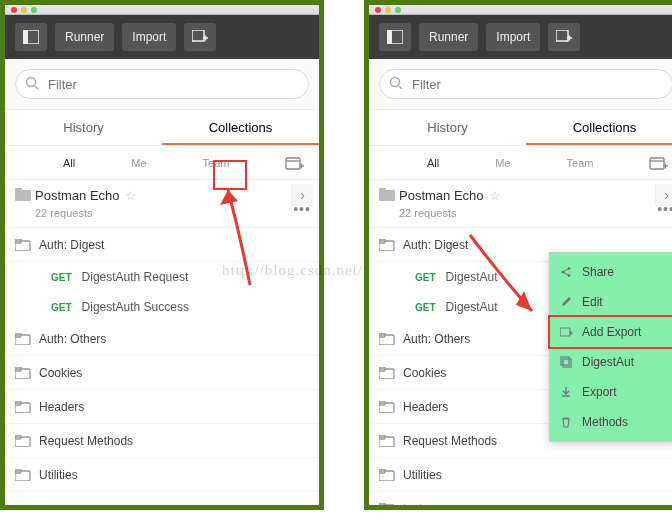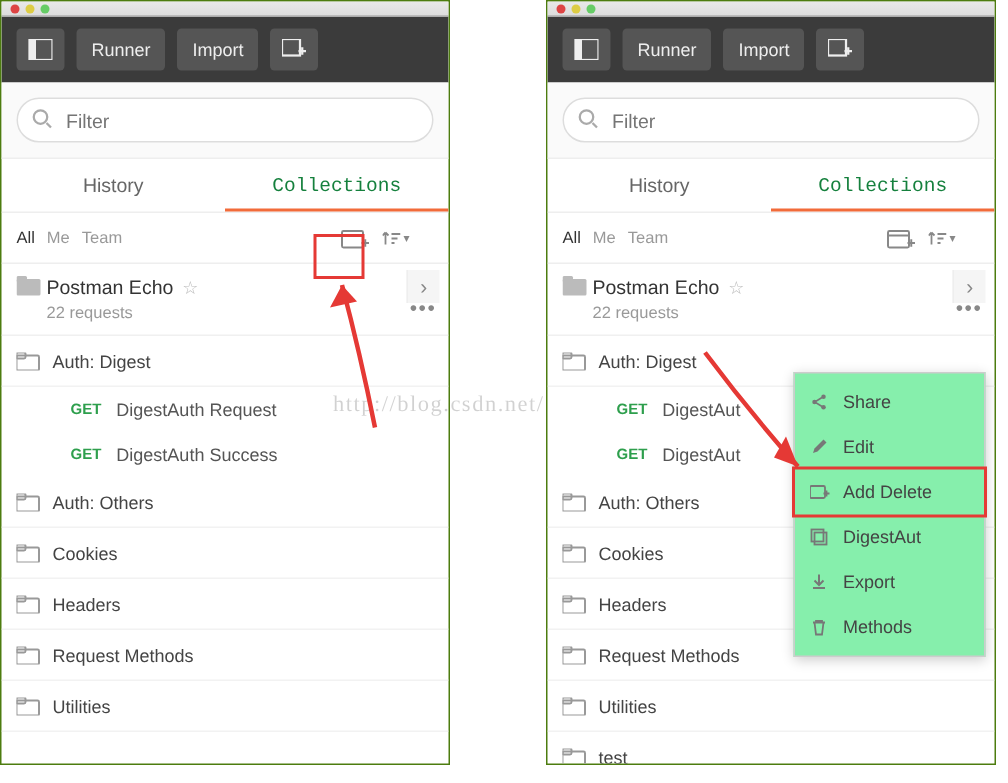--- a/index.html
+++ b/index.html
@@ -1,34 +1,34 @@
 <!DOCTYPE html>
 <html><head>
 <meta charset="utf-8">
 <style>
 * { box-sizing: border-box; margin: 0; padding: 0; font-family: -apple-system, "Helvetica Neue", Arial, sans-serif; }
 body { width: 672px; height: 522px; background: #fff; position: relative; }
-.panel { position: absolute; top: 0; width: 300px; height: 510px; background: #fff; border: 1px solid #4d7c0f; overflow: hidden; }
+.panel { position: absolute; top: 0; width: 324px; height: 510px; background: #fff; border: 5px solid #4d7c0f; overflow: hidden; }
 .panel-left { left: 0; }
 .panel-right { left: 364px; }
 .titlebar { height: 10px; background: linear-gradient(#e9e9e9,#ddd); border-bottom: 1px solid #bbb; position: relative; }
 .dot { position:absolute; top:2px; width:6px; height:6px; border-radius:50%; background:#aaa; }
 .header { background: #3b3b3b; height: 44px; display: flex; align-items: center; padding: 0 10px; gap: 8px; }
 .icon-btn { width: 32px; height: 28px; background: #555; border-radius: 3px; display:flex; align-items:center; justify-content:center; color:#eee; }
 .btn { height: 28px; padding: 0 10px; background: #555; color:#eee; border-radius:3px; font-size:12px; display:flex; align-items:center; }
 .searchbar { padding: 10px; background:#fafafa; border-bottom:1px solid #eee; }
 .search { width:100%; height:30px; border:1px solid #ddd; border-radius:15px; padding:0 12px 0 32px; font-size:13px; color:#888; background:#fff; }
 .search-wrap { position:relative; }
 .search-icon { position:absolute; left:10px; top:7px; color:#aaa; }
 .tabs { display:flex; height:36px; border-bottom:1px solid #eee; }
 .tab { flex:1; text-align:center; line-height:36px; font-size:13px; color:#666; }
-.tab.active { color:#15803d; border-bottom:2px solid #f26b3a;font-family:Liberation Mono, monospace; }
+.tab.active { color:#000000; border-bottom:2px solid #f26b3a; }
 .filterbar { display:flex; align-items:center; height:34px; padding:0 10px; font-size:11px; color:#999; border-bottom:1px solid #eee; }
 .filterbar .f-active { color:#333; margin-right:8px; }
-.filterbar span { margin-right:8px; }
+.filterbar span { margin-right:8px;margin-left:48px; }
 .spacer { flex:1; }
 .addcol { color:#888; margin-right:8px; display:flex; }
 .sort { color:#888; display:flex; align-items:center; gap:2px; }
 .collection-head { display:flex; align-items:flex-start; padding:8px 10px; border-bottom:1px solid #f0f0f0; position:relative; }
 .col-icon { width:20px; color:#aaa; }
 .col-title { font-size:13px; color:#333; }
 .col-sub { font-size:11px; color:#999; margin-top:4px; }
 .star { color:#bbb; margin-left:6px; font-size:12px; }
 .caret { position:absolute; right:6px; top:4px; color:#888; font-size:14px; background:#f5f5f5; height:22px; width:22px; text-align:center; line-height:22px; border-left:1px solid #eee; }
 .dots { position:absolute; right:6px; bottom:4px; color:#888; font-size:14px; letter-spacing:1px; height:22px; width:22px; text-align:center; }
@@ -348,21 +348,21 @@
         </span>
         <span>Edit</span>
       </div>
     <div class="menu-item boxed">
         <span class="mi-icon">
           <svg width="14" height="12">
             <rect x="0" y="2" width="10" height="8" rx="1" fill="none" stroke="#777" stroke-width="1.2"></rect>
             <path d="M9 7h4M11 5v4" stroke="#777" stroke-width="1.2"></path>
           </svg>
         </span>
-        <span>Add Delete</span>
+        <span>Add Export</span>
       </div>
     <div class="menu-item">
         <span class="mi-icon">
           <svg width="12" height="12">
             <rect x="3" y="3" width="8" height="8" fill="none" stroke="#777" stroke-width="1.2"></rect>
             <rect x="1" y="1" width="8" height="8" fill="none" stroke="#777" stroke-width="1.2"></rect>
           </svg>
         </span>
         <span>DigestAut</span>
       </div>

